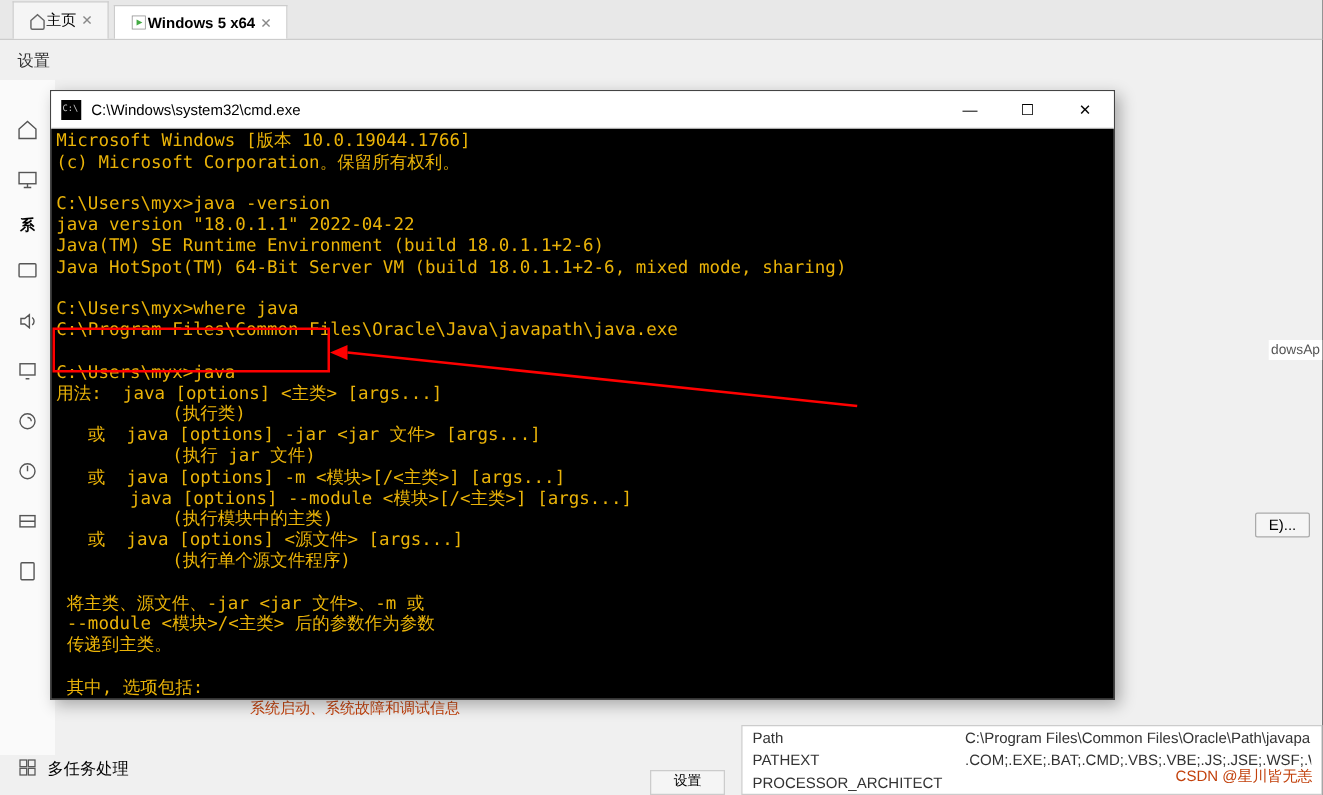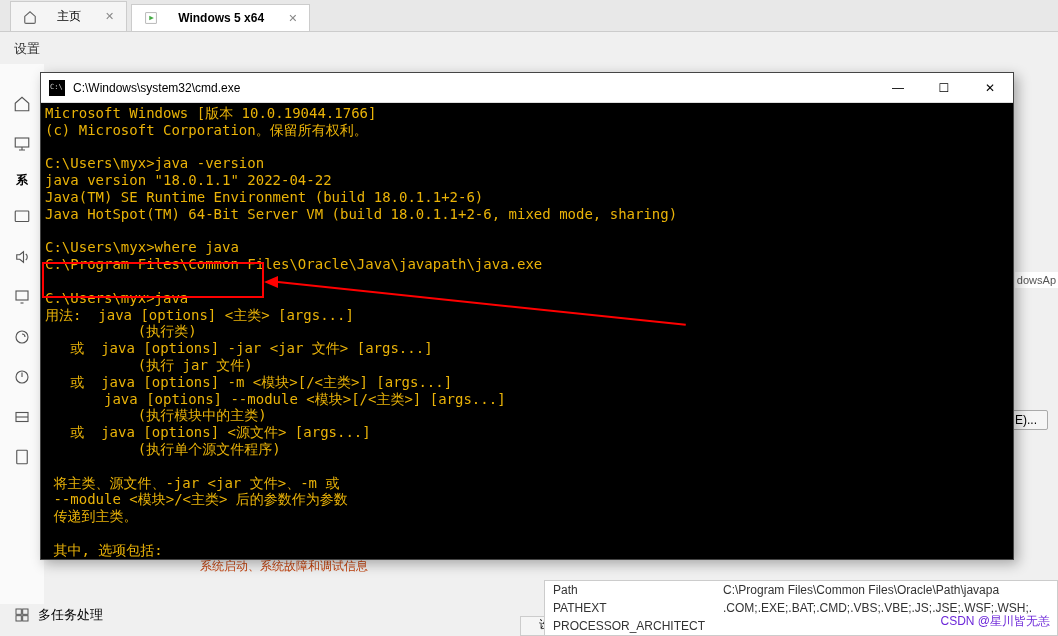--- a/index.html
+++ b/index.html
@@ -1,55 +1,55 @@
 <!DOCTYPE html>
 <html><head>
 <meta charset="utf-8">
 <style>
 * { box-sizing: border-box; margin: 0; padding: 0; }
 body { font-family: "Microsoft YaHei", sans-serif; background: #f0f0f0; width: 1058px; height: 636px; overflow: hidden; position: relative; font-size: 13px; }
 
 .tab-bar { display: flex; background: #e8e8e8; height: 32px; border-bottom: 1px solid #ccc; padding-left: 10px; align-items: flex-end; }
-.tab { display: flex; align-items: center; padding: 6px 12px; background: #fff; border: 1px solid #ccc; border-bottom: none; margin-right: 4px; gap: 20px; font-size: 12px; }
+.tab { display: flex; align-items: center; padding: 6px 12px; background: #fff; border: 1px solid #ccc; border-bottom: none; margin-right: 4px; gap: 0; font-size: 12px; }
 .tab.inactive { background: #f5f5f5; }
 .tab-close { color: #888; cursor: pointer; font-size: 11px; margin-left: 4px; }
 .home-icon { width: 14px; height: 14px; }
 
 .settings-label { padding: 8px 14px; font-size: 13px; color: #333; }
 
 .left-sidebar { position: absolute; left: 0; top: 64px; width: 44px; height: 540px; background: #fafafa; padding-top: 20px; }
 .sidebar-icon { width: 44px; height: 40px; display: flex; align-items: center; justify-content: center; color: #555; }
 .sidebar-icon svg { width: 18px; height: 18px; }
 .sidebar-text { font-size: 12px; font-weight: bold; text-align: center; padding: 8px 0; }
-.multitask { position: absolute; left: 14px; bottom: 12px; display: flex; align-items: center; gap: 8px; font-size: 13px; }
+.multitask { position: absolute; left: 14px; bottom: 12px; display: flex; gap: 8px; font-size: 13px; }
 
 .mid-panel { position: absolute; left: 200px; top: 558px; font-size: 12px; color: #c2410c; }
 .mid-button { position: absolute; left: 520px; bottom: 0; width:60px; height:20px; border:1px solid #ccc; background:#f5f5f5; font-size:11px; text-align:center;}
 
 .right-panel { position: absolute; right: 0; top: 250px; width: 460px; background: #fff; border: 1px solid #ccc; font-size: 12px; }
 .right-row { display: flex; padding: 2px 8px; }
 .right-key { width: 170px; color: #333; }
 .right-val { flex: 1; color: #333; overflow: hidden; white-space: nowrap; }
 .right-toolbar { position: absolute; right: 10px; top: 410px; display:flex; gap:4px;}
 .right-btn { border: 1px solid #aaa; background: #f5f5f5; padding: 2px 10px; font-size: 12px; border-radius: 2px; }
 
-.cmd-window { position: absolute; left: 40px; top: 72px; width: 974px; height: 488px; background: #fff; border: 1px solid #444; box-shadow: 4px 4px 12px rgba(0,0,0,0.3); z-index: 100; display: flex; flex-direction: column; }
+.cmd-window { position: absolute; left: 40px; top: 72px; width: 852px; height: 488px; background: #fff; border: 1px solid #444; box-shadow: 4px 4px 12px rgba(0,0,0,0.3); z-index: 100; display: flex; flex-direction: column; }
 .cmd-titlebar { height: 30px; background: #fff; display: flex; align-items: center; border-bottom: 1px solid #ddd; }
 .cmd-icon { width: 16px; height: 16px; background: #000; margin: 0 8px; display: inline-block; position: relative; }
 .cmd-icon::after { content: "C:\\"; color: #ccc; font-size: 7px; position: absolute; top: 3px; left: 1px; font-family: monospace; }
 .cmd-title { flex: 1; font-size: 12px; }
 .cmd-controls { display: flex; }
 .cmd-ctrl { width: 46px; height: 30px; display: flex; align-items: center; justify-content: center; font-size: 12px; }
 .cmd-body { flex: 1; background: #000; color: #eab308; font-family: "NSimSun", "SimSun", monospace; font-size: 14px; padding: 2px 4px; white-space: pre; line-height: 1.2; overflow: hidden; position: relative; }
 
 .highlight-box { position: absolute; border: 2px solid #ff0000; pointer-events: none; z-index: 200; }
 .arrow-line { position: absolute; height: 2px; background: #ff0000; z-index: 200; transform-origin: left center; }
 .arrow-head { position: absolute; width: 0; height: 0; border-top: 6px solid transparent; border-bottom: 6px solid transparent; border-right: 14px solid #ff0000; z-index: 200; }
 
-.watermark { position: absolute; right: 8px; bottom: 6px; font-size: 12px; color: #6d28d9; z-index: 300; }
+.watermark { position: absolute; right: 8px; bottom: 6px; font-size: 12px; color: #c2410c; z-index: 300; }
 .partial-text { position: absolute; right: 0; top: 272px; font-size: 11px; color: #555; background:#fff; padding:2px;}
 </style>
 </head>
 <body>
 
 <div class="tab-bar">
   <div class="tab inactive">
     <svg class="home-icon" viewBox="0 0 24 24" fill="none" stroke="#666" stroke-width="2">
         <path d="M3 11l9-8 9 8v10a2 2 0 01-2 2H5a2 2 0 01-2-2z"></path>
       </svg>
@@ -134,21 +134,21 @@
 
 <div class="mid-panel">系统启动、系统故障和调试信息</div>
 <div class="mid-button">设置</div>
 
 <div class="partial-text">dowsAp</div>
 
 <div class="right-toolbar">
   <div class="right-btn">E)...</div>
 </div>
 
-<div class="right-panel" style="top:auto; bottom:0; right:0; width:514px;">
+<div class="right-panel" style="top:auto; bottom:0; right:0; width:465px;">
   <div class="right-row">
     <div class="right-key">Path</div>
     <div class="right-val">C:\Program Files\Common Files\Oracle\Path\javapa</div>
   </div>
   <div class="right-row">
     <div class="right-key">PATHEXT</div>
     <div class="right-val">.COM;.EXE;.BAT;.CMD;.VBS;.VBE;.JS;.JSE;.WSF;.WSH;.</div>
   </div>
   <div class="right-row">
     <div class="right-key">PROCESSOR_ARCHITECT</div>

